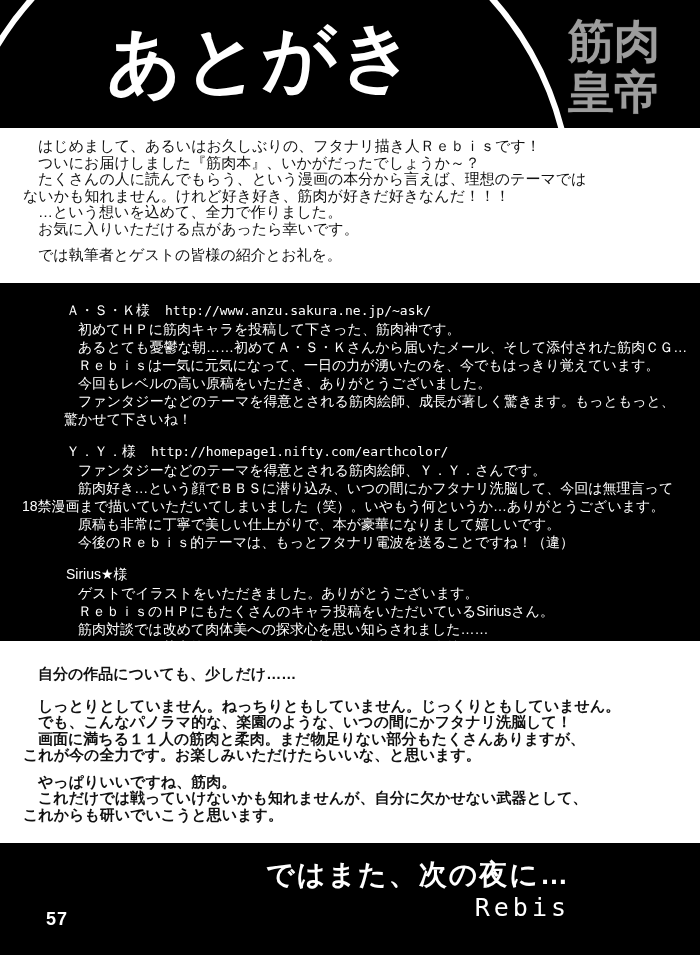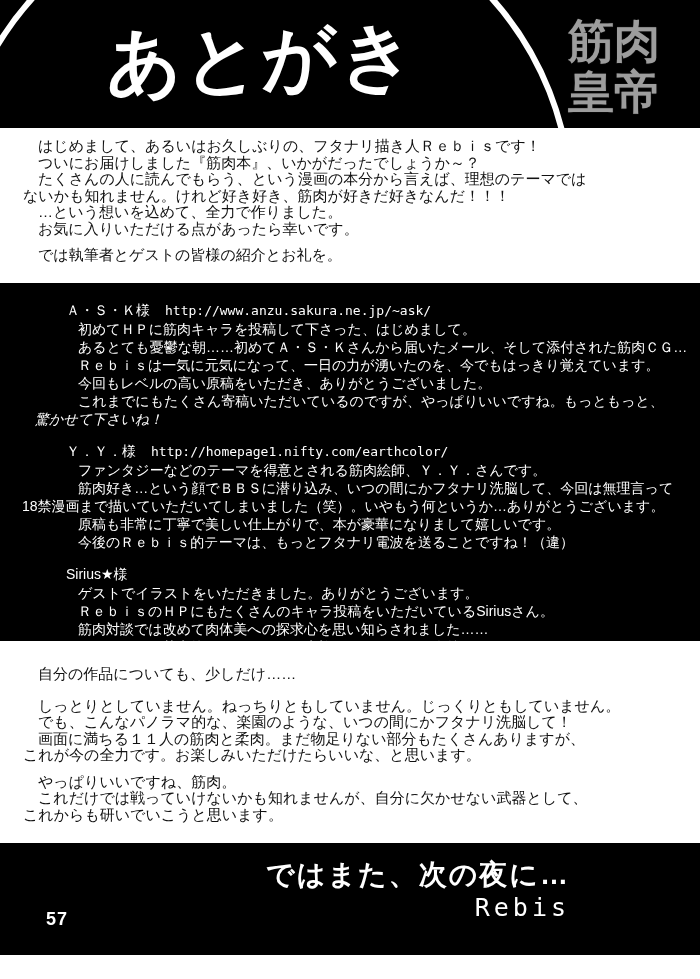--- a/index.html
+++ b/index.html
@@ -33,25 +33,25 @@
   .intro .gap{margin-top:10px;}
   
   .credits{
     position:absolute;left:0;top:283px;width:700px;height:358px;
     background:#000;color:#fff;box-sizing:border-box;padding-top:18px;
   }
   .credits .ln{font-size:14px;line-height:18px;}
   .block{margin-bottom:14px;}
   .c-head{padding-left:66px;}
   .c-ind{padding-left:78px;}
-  .c-cont{padding-left:35px;font-style:italic;}
+  .c-cont{padding-left:64px;}
   .c-flush{padding-left:22px;}
   .url{margin-left:15px;font-family:"DejaVu Sans Mono",monospace;font-size:13px;}
   
-  .outro{position:absolute;left:23px;top:666px;width:670px;}
+  .outro{position:absolute;left:23px;top:666px;width:670px;font-weight:bold;}
   .outro .gap15{margin-top:15px;}
   .outro .gap10{margin-top:10px;}
   
   .ftr{position:absolute;left:0;top:843px;width:700px;height:112px;background:#000;color:#fff;}
   .msg{
     position:absolute;right:130px;top:13px;
     font-size:28px;font-weight:600;letter-spacing:2px;white-space:nowrap;
   }
   .sig{
     position:absolute;right:130px;top:50px;
@@ -80,25 +80,25 @@
     <div class="ln flush">ないかも知れません。けれど好き好き、筋肉が好きだ好きなんだ！！！</div>
     <div class="ln ind">…という想いを込めて、全力で作りました。</div>
     <div class="ln ind">お気に入りいただける点があったら幸いです。</div>
     <div class="ln ind gap">では執筆者とゲストの皆様の紹介とお礼を。</div>
   </div>
 
   <div class="credits">
 
     <div class="block">
       <div class="ln c-head"><span>Ａ・Ｓ・Ｋ様</span><span class="url">http://www.anzu.sakura.ne.jp/~ask/</span></div>
-      <div class="ln c-ind">初めてＨＰに筋肉キャラを投稿して下さった、はじめまして。</div>
+      <div class="ln c-ind">初めてＨＰに筋肉キャラを投稿して下さった、筋肉神です。</div>
       <div class="ln c-ind">あるとても憂鬱な朝……初めてＡ・Ｓ・Ｋさんから届いたメール、そして添付された筋肉ＣＧ…</div>
       <div class="ln c-ind">Ｒｅｂｉｓは一気に元気になって、一日の力が湧いたのを、今でもはっきり覚えています。</div>
       <div class="ln c-ind">今回もレベルの高い原稿をいただき、ありがとうございました。</div>
-      <div class="ln c-ind">これまでにもたくさん寄稿いただいているのですが、やっぱりいいですね。もっともっと、</div>
+      <div class="ln c-ind">ファンタジーなどのテーマを得意とされる筋肉絵師、成長が著しく驚きます。もっともっと、</div>
       <div class="ln c-cont">驚かせて下さいね！</div>
     </div>
 
     <div class="block">
       <div class="ln c-head"><span>Ｙ．Ｙ．様</span><span class="url">http://homepage1.nifty.com/earthcolor/</span></div>
       <div class="ln c-ind">ファンタジーなどのテーマを得意とされる筋肉絵師、Ｙ．Ｙ．さんです。</div>
       <div class="ln c-ind">筋肉好き…という顔でＢＢＳに潜り込み、いつの間にかフタナリ洗脳して、今回は無理言って</div>
       <div class="ln c-flush">18禁漫画まで描いていただいてしまいました（笑）。いやもう何というか…ありがとうございます。</div>
       <div class="ln c-ind">原稿も非常に丁寧で美しい仕上がりで、本が豪華になりまして嬉しいです。</div>
       <div class="ln c-ind">今後のＲｅｂｉｓ的テーマは、もっとフタナリ電波を送ることですね！（違）</div>

